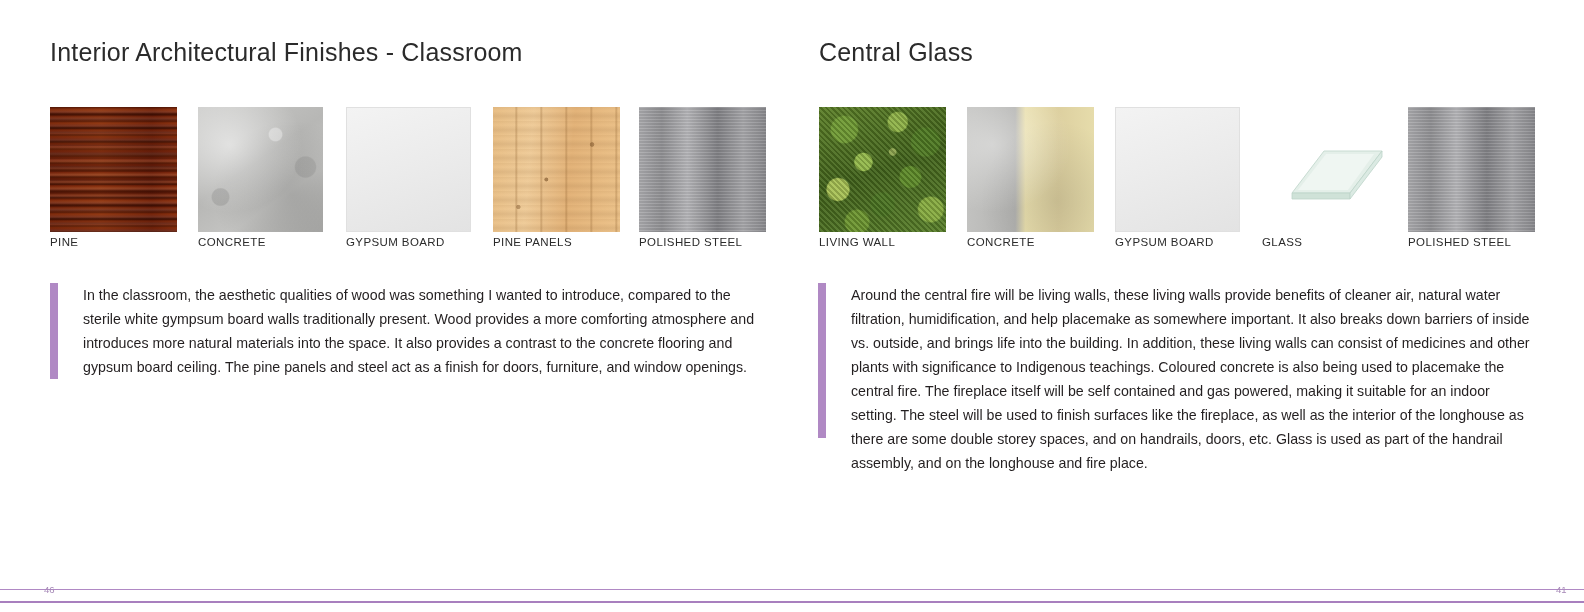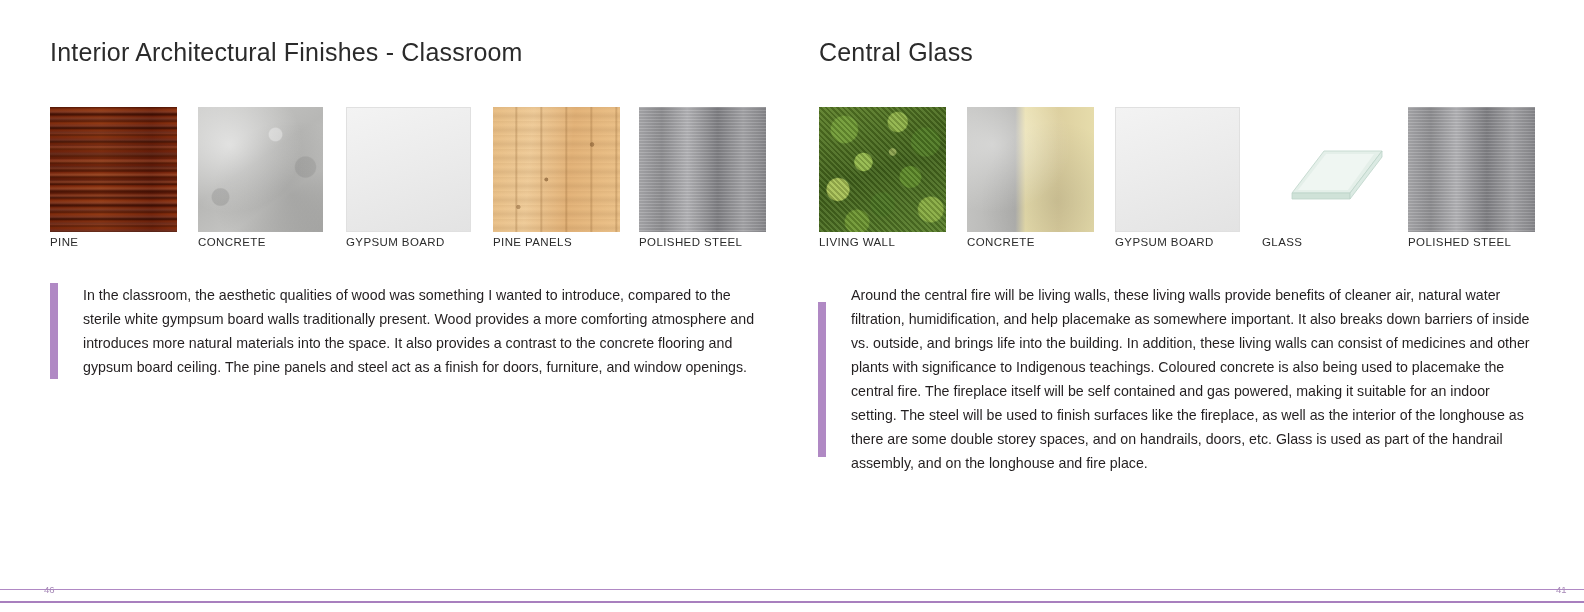--- a/index.html
+++ b/index.html
@@ -302,21 +302,21 @@
       <div class="swatch-label">GLASS</div>
     </div>
 
     <div class="swatch" style="left:589px;">
       <div class="swatch-img tex-steel" style="width:127px;"></div>
       <div class="swatch-label">POLISHED STEEL</div>
     </div>
 
   </div>
 
-  <div class="text-block" style="left:26px;align-items:center;">
+  <div class="text-block" style="left:26px;">
     <div class="accent-bar" style="height:155px;"></div>
     <div class="body-copy">Around the central fire will be living walls, these living walls provide benefits of cleaner air, natural water filtration, humidification, and help placemake as somewhere important. It also breaks down barriers of inside vs. outside, and brings life into the building. In addition, these living walls can consist of medicines and other plants with significance to Indigenous teachings. Coloured concrete is also being used to placemake the central fire. The fireplace itself will be self contained and gas powered, making it suitable for an indoor setting. The steel will be used to finish surfaces like the fireplace, as well as the interior of the longhouse as there are some double storey spaces, and on handrails, doors, etc. Glass is used as part of the handrail assembly, and on the longhouse and fire place.</div>
   </div>
 
 </div>
 
 <div class="footer-rules">
   <div class="rule rule-top"></div>
   <div class="rule rule-bottom"></div>
   <div class="page-number page-number-left">46</div>

